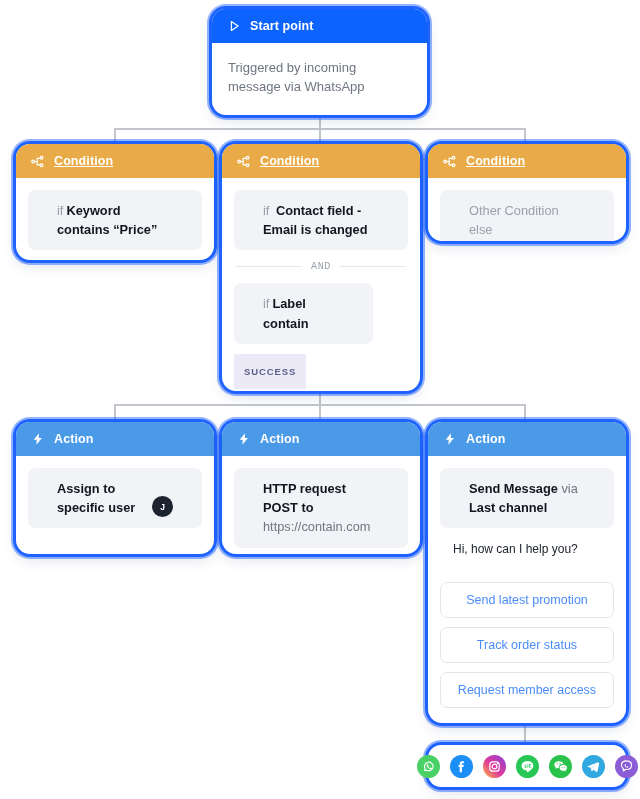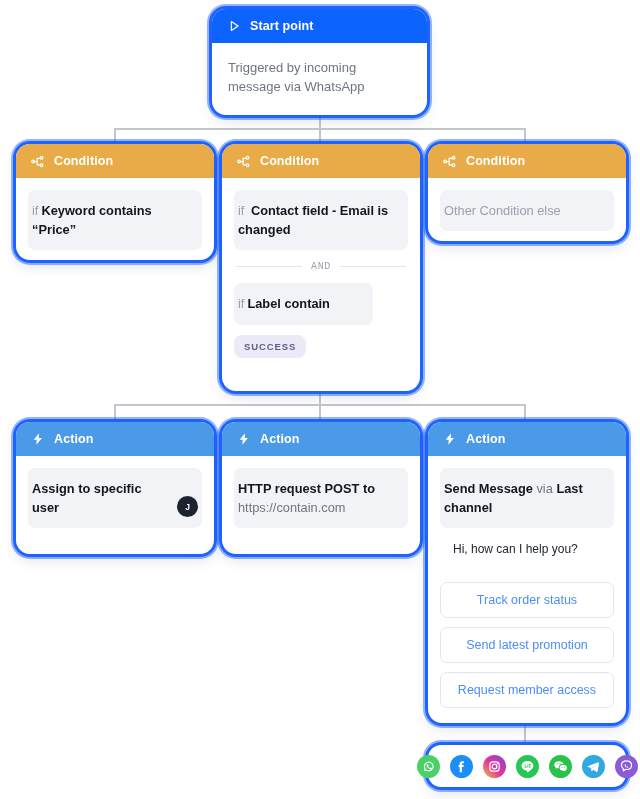--- a/index.html
+++ b/index.html
@@ -58,41 +58,41 @@
   }
   .node-head .htitle {
     font-size: 12.5px;
     font-weight: 700;
     color: #ffffff;
     letter-spacing: 0.1px;
     line-height: 1;
   }
   .head-start     { background: #0d63fd; }
   .head-condition { background: #e8ab47; }
-  .head-condition .htitle { font-weight: 600; }
+  .head-condition .htitle { font-weight: 600; text-decoration: underline; }
   .head-action    { background: #4a9ae8; }
   .head-action .htitle { font-weight: 600; }
 
   .node-body {
     padding: 12px;
   }
 
   
   .body-text {
     font-size: 13px;
     line-height: 1.45;
     color: #6f7681;
     padding: 4px 4px 10px 4px;
   }
 
   
   .field {
     background: #f1f3f6;
     border-radius: 7px;
-    padding: 11px 4px;
+    padding: 11px 29px;
     font-size: 12.8px;
     line-height: 1.5;
     color: #11161f;
     font-weight: 700;
     box-sizing: border-box;
   }
   .field .kw-if {
     font-weight: 400;
     color: #99a0ab;
     margin-right: 3px;
@@ -150,22 +150,22 @@
 
   
   .badge {
     display: inline-block;
     margin-top: 10px;
     background: #eceaf7;
     color: #5b5f87;
     font-size: 9.5px;
     font-weight: 700;
     letter-spacing: 0.9px;
-    padding: 6px 10px;
-    border-radius: 8px;
+    padding: 12px 10px;
+    border-radius: 0;
   }
 
   
   .msg-text {
     font-size: 12px;
     color: #20262f;
     padding: 13px 13px 14px 13px;
     line-height: 1.45;
   }
   .qr {
@@ -345,22 +345,22 @@
       </span>
       <span class="htitle">Action</span>
     </div>
     <div class="node-body" style="padding:12px 12px 14px;">
       <div class="field">
         <span>Send Message</span>
         <span class="kw-light">via</span>
         <span>Last channel</span>
       </div>
       <div class="msg-text">Hi, how can I help you?</div>
+      <div class="qr">Send latest promotion</div>
       <div class="qr">Track order status</div>
-      <div class="qr">Send latest promotion</div>
       <div class="qr">Request member access</div>
     </div>
   </div>
 
   <div class="social-bar" style="left:428px; top:745px; width:198px; height:42px;">
 
     <span class="social-ico">
       <svg width="23" height="23" viewBox="0 0 32 32">
         <circle cx="16" cy="16" r="16" fill="#4ad165"></circle>
         <path d="M10.6 21.6 11.3 19a6 6 0 1 1 2.3 2.2l-3 .4z" fill="none" stroke="#fff" stroke-width="1.6" stroke-linejoin="round"></path>

